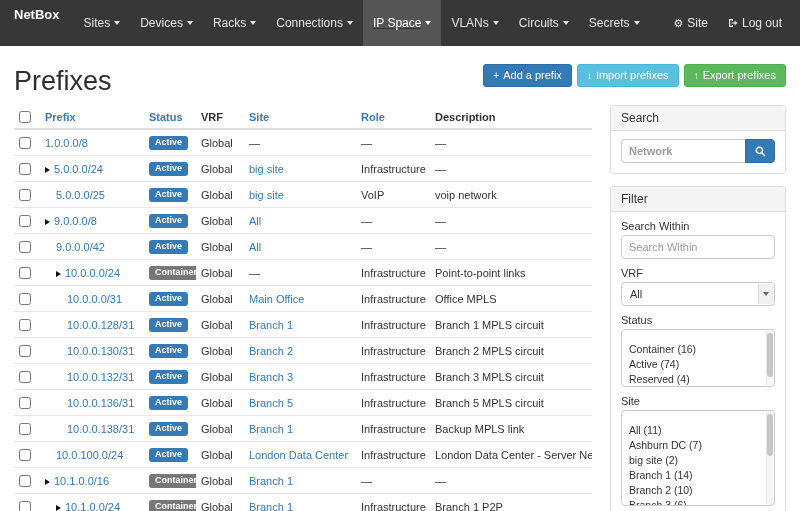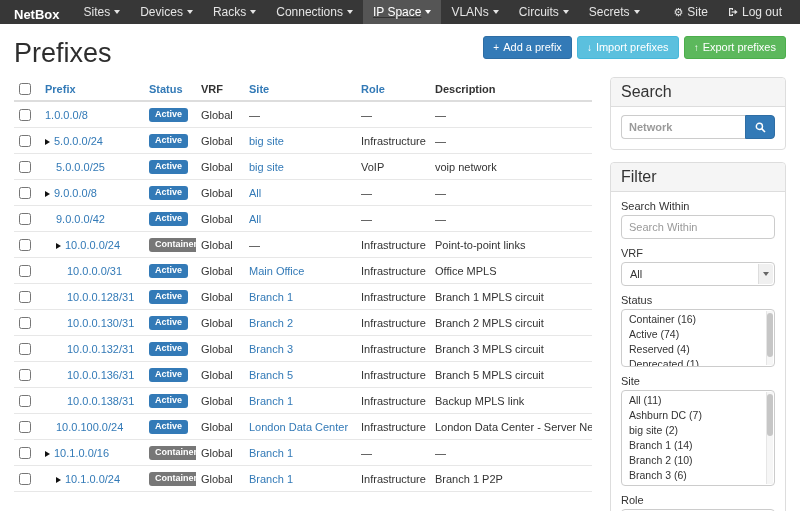--- a/index.html
+++ b/index.html
@@ -4,32 +4,32 @@
 <style>
   * { box-sizing: border-box; }
   html,body { margin:0; padding:0; }
   body {
     width:800px; height:511px; overflow:hidden;
     font-family:"Liberation Sans", sans-serif;
     background:#fff; color:#333;
   }
 
   
-  .navbar { height:24px; background:#373737; display:flex; align-items:stretch; font-size:12px; }
+  .navbar { height:46px; background:#373737; display:flex; align-items:stretch; font-size:12px; }
   .brand { color:#fff; font-weight:bold; font-size:13px; line-height:30px; padding:0 14px; }
   .nav-group { display:flex;text-decoration:underline; }
   .nav-item { display:flex; align-items:center; gap:4px; padding:0 10px; color:#e4e4e4; cursor:pointer; }
   .nav-item.active { background:#555; color:#fff; }
   .nav-right { margin-left:auto; display:flex; padding-right:8px; }
   .caret { display:inline-block; width:0; height:0; border-left:3.5px solid transparent; border-right:3.5px solid transparent; border-top:4px solid currentColor; }
   .glyph { font-size:11px; line-height:1; }
   .nav-ic { display:flex; align-items:center; }
 
   
-  .page-head { display:flex; align-items:flex-start; padding:0 14px; }
+  .page-head { display:flex; align-items:flex-start; padding:0 14px;margin-top:6px; }
   h1.page-title { font-size:27px; font-weight:400; color:#2e2e2e; margin:14px 0 8px; }
   .actions { margin-left:auto; display:flex; gap:5px; margin-top:12px; }
   .btn { font-family:inherit; font-size:11px; color:#fff; border:1px solid transparent; border-radius:3px; padding:4px 9px; display:flex; align-items:center; gap:4px; cursor:pointer; line-height:1.2; }
   .btn .bicon { font-size:10px; line-height:1; }
   .btn-primary { background:#337ab7; border-color:#2e6da4; }
   .btn-info    { background:#5bc0de; border-color:#46b8da; }
   .btn-success { background:#5cb85c; border-color:#4cae4c; }
 
   
   .main-row { display:flex; align-items:flex-start; gap:18px; padding:0 14px; }
@@ -41,35 +41,35 @@
   .obj-table td { padding:5px; border-bottom:1px solid #e7e7e7; white-space:nowrap; overflow:hidden; }
   .chk-col { width:26px; }
   a { color:#337ab7; text-decoration:none; }
   input[type=checkbox] { width:12px; height:12px; margin:0; vertical-align:middle; }
   .badge { display:inline-block; font-size:9px; font-weight:bold; color:#fff; padding:2px 6px 3px; border-radius:3px; line-height:1; }
   .tri { display:inline-block; width:0; height:0; border-top:3.5px solid transparent; border-bottom:3.5px solid transparent; border-left:5px solid #111; margin-right:4px; }
 
   
   .sidebar { width:176px; flex:0 0 176px; }
   .panel { border:1px solid #ddd; border-radius:4px; margin-bottom:12px; background:#fff; }
-  .panel-heading { background:#f5f5f5; border-bottom:1px solid #ddd; border-radius:4px 4px 0 0; padding:5px 10px; font-size:16px; color:#333; }
+  .panel-heading { background:#f5f5f5; border-bottom:1px solid #ddd; border-radius:4px 4px 0 0; padding:5px 10px; font-size:12px; color:#333; }
   .panel-body { padding:8px 10px 10px; }
   .fld-label { display:block; font-size:11px; color:#333; margin:8px 0 3px; }
   .fld-label:first-child { margin-top:0; }
   .txt-input { width:100%; height:24px; border:1px solid #ccc; border-radius:4px; padding:2px 7px; font-size:11px; font-family:inherit; color:#555; }
   .txt-input::placeholder { color:#9a9a9a; }
   .input-group { display:flex; }
   .input-group .txt-input { border-radius:4px 0 0 4px; border-right:0; flex:1; min-width:0;font-weight:bold; }
   .search-btn { width:30px; height:24px; background:#337ab7; border:1px solid #2e6da4; border-radius:0 4px 4px 0; display:flex; align-items:center; justify-content:center; cursor:pointer; padding:0; }
 
   .select { position:relative; height:24px; border:1px solid #ccc; border-radius:4px; background:#fff; display:flex; align-items:center; padding:0 8px; font-size:11px; color:#333; cursor:pointer; }
   .select .dd { position:absolute; right:1px; top:1px; bottom:1px; width:15px; background:#f0f0f0; border-left:1px solid #ddd; border-radius:0 3px 3px 0; display:flex; align-items:center; justify-content:center; color:#666; }
 
   .listbox { position:relative; border:1px solid #ccc; border-radius:4px; background:#fff; font-size:10.5px; color:#333; overflow:hidden; }
-  .listbox .opts { padding:2px 0; }
+  .listbox .opts { padding:2px 0;margin-top:10px; }
   .listbox .opt { padding:1px 7px; line-height:13px; white-space:nowrap; cursor:default; }
   .lb-status { height:58px; }
   .lb-site   { height:96px; }
   .lb-role   { height:70px; }
   .track { position:absolute; top:1px; bottom:1px; right:1px; width:7px; background:#f6f6f6; border-left:1px solid #e6e6e6; }
   .thumb { position:absolute; right:0; width:6px; background:#c6c6c6; border-radius:3px; }
   .lb-status .thumb { top:2px; height:44px; }
   .lb-site   .thumb { top:2px; height:42px; }
 </style>
 </head>

